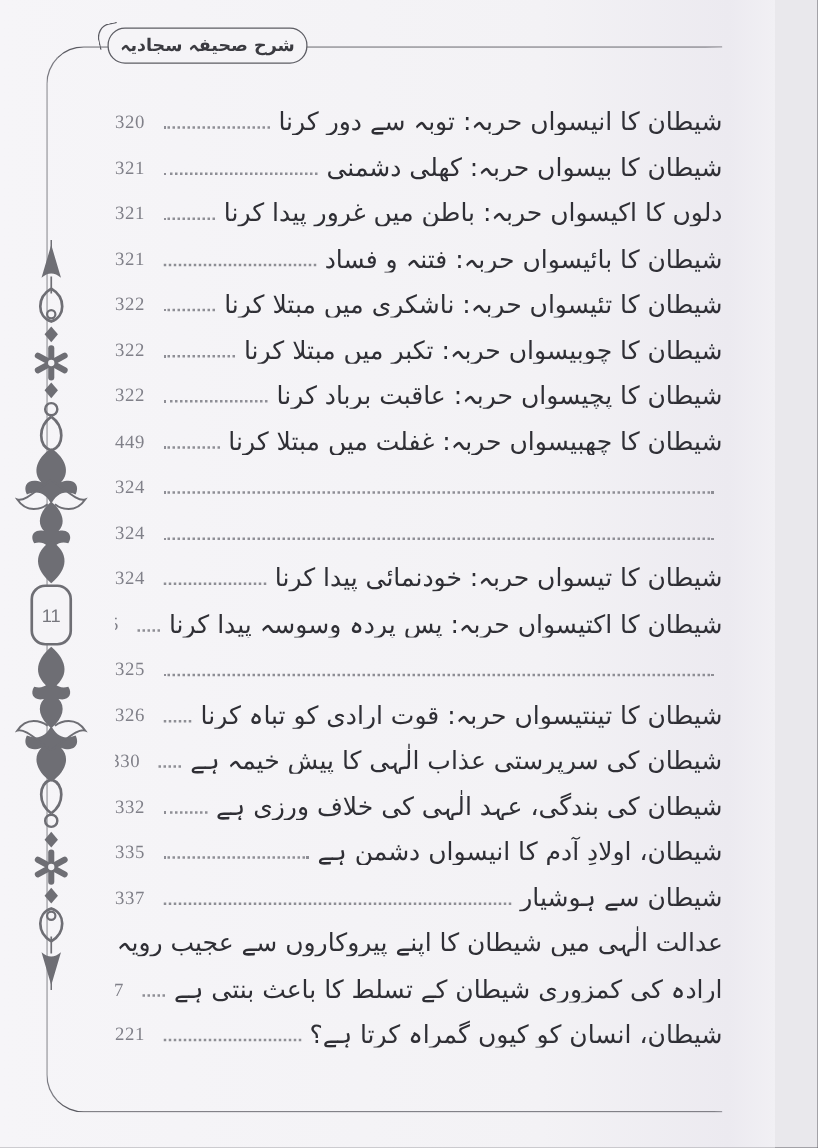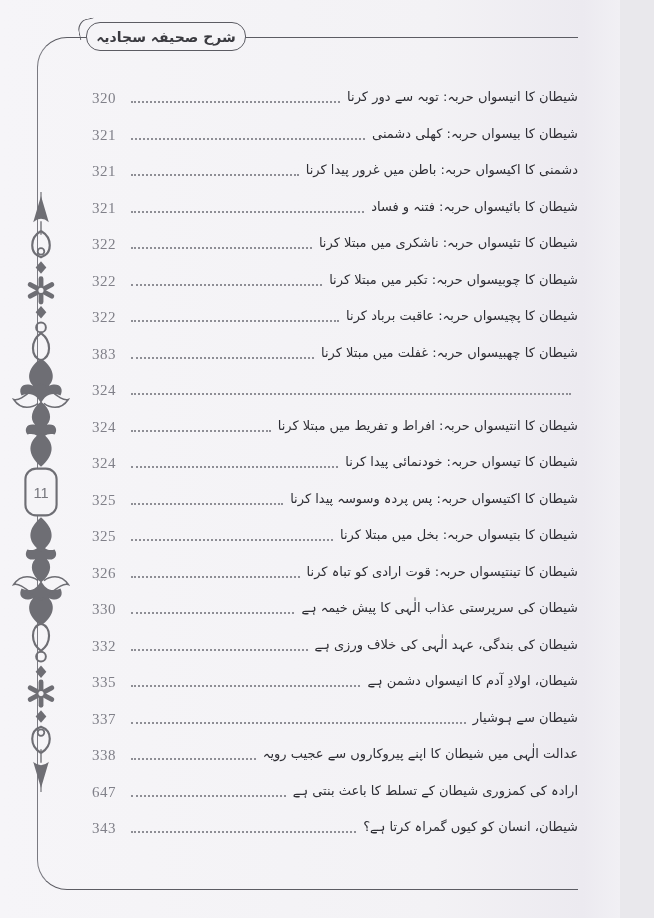--- a/index.html
+++ b/index.html
@@ -43,21 +43,21 @@
   .ornament{position:absolute;left:11px;top:192px;z-index:2;}
   
   .toc{
     position:absolute;left:92px;top:84px;right:42px;height:754px;
     display:flex;flex-direction:column;justify-content:space-between;
   }
   .row{
     direction:rtl;display:flex;align-items:flex-end;height:24px;overflow:hidden;
   }
   .row .t{
-    font-size:13px;line-height:22px;color:#2f2f35;white-space:nowrap;flex:0 0 auto;
+    font-size:20px;line-height:22px;color:#2f2f35;white-space:nowrap;flex:0 0 auto;
   }
   .row .l{
     flex:1 1 auto;min-width:18px;border-bottom:2px dotted #8e8e95;
     margin:0 7px 5px 7px;
   }
   .row .p{
     direction:ltr;font-family:Liberation Serif, serif;
     font-size:15px;line-height:20px;color:#808089;flex:0 0 auto;
     min-width:32px;letter-spacing:.5px;
   }
@@ -107,21 +107,21 @@
       <span class="p">320</span>
     </div>
 
     <div class="row">
       <span class="t">شیطان کا بیسواں حربہ: کھلی دشمنی</span>
       <span class="l"></span>
       <span class="p">321</span>
     </div>
 
     <div class="row">
-      <span class="t">دشمنی کا اکیسواں حربہ: باطن میں غرور پیدا کرنا</span>
+      <span class="t">دلوں کا اکیسواں حربہ: باطن میں غرور پیدا کرنا</span>
       <span class="l"></span>
       <span class="p">321</span>
     </div>
 
     <div class="row">
       <span class="t">شیطان کا بائیسواں حربہ: فتنہ و فساد</span>
       <span class="l"></span>
       <span class="p">321</span>
     </div>
 
@@ -139,49 +139,47 @@
 
     <div class="row">
       <span class="t">شیطان کا پچیسواں حربہ: عاقبت برباد کرنا</span>
       <span class="l"></span>
       <span class="p">322</span>
     </div>
 
     <div class="row">
       <span class="t">شیطان کا چھبیسواں حربہ: غفلت میں مبتلا کرنا</span>
       <span class="l"></span>
-      <span class="p">383</span>
+      <span class="p">449</span>
     </div>
 
 
     <div class="row">
       <span class="l"></span>
       <span class="p">324</span>
     </div>
 
     <div class="row">
-      <span class="t">شیطان کا انتیسواں حربہ: افراط و تفریط میں مبتلا کرنا</span>
       <span class="l"></span>
       <span class="p">324</span>
     </div>
 
     <div class="row">
       <span class="t">شیطان کا تیسواں حربہ: خودنمائی پیدا کرنا</span>
       <span class="l"></span>
       <span class="p">324</span>
     </div>
 
     <div class="row">
       <span class="t">شیطان کا اکتیسواں حربہ: پس پردہ وسوسہ پیدا کرنا</span>
       <span class="l"></span>
       <span class="p">325</span>
     </div>
 
     <div class="row">
-      <span class="t">شیطان کا بتیسواں حربہ: بخل میں مبتلا کرنا</span>
       <span class="l"></span>
       <span class="p">325</span>
     </div>
 
     <div class="row">
       <span class="t">شیطان کا تینتیسواں حربہ: قوت ارادی کو تباہ کرنا</span>
       <span class="l"></span>
       <span class="p">326</span>
     </div>
 
@@ -217,17 +215,17 @@
 
     <div class="row">
       <span class="t">ارادہ کی کمزوری شیطان کے تسلط کا باعث بنتی ہے</span>
       <span class="l"></span>
       <span class="p">647</span>
     </div>
 
     <div class="row">
       <span class="t">شیطان، انسان کو کیوں گمراہ کرتا ہے؟</span>
       <span class="l"></span>
-      <span class="p">343</span>
+      <span class="p">221</span>
     </div>
   </div>
 
 </div>
 
 </body></html>

